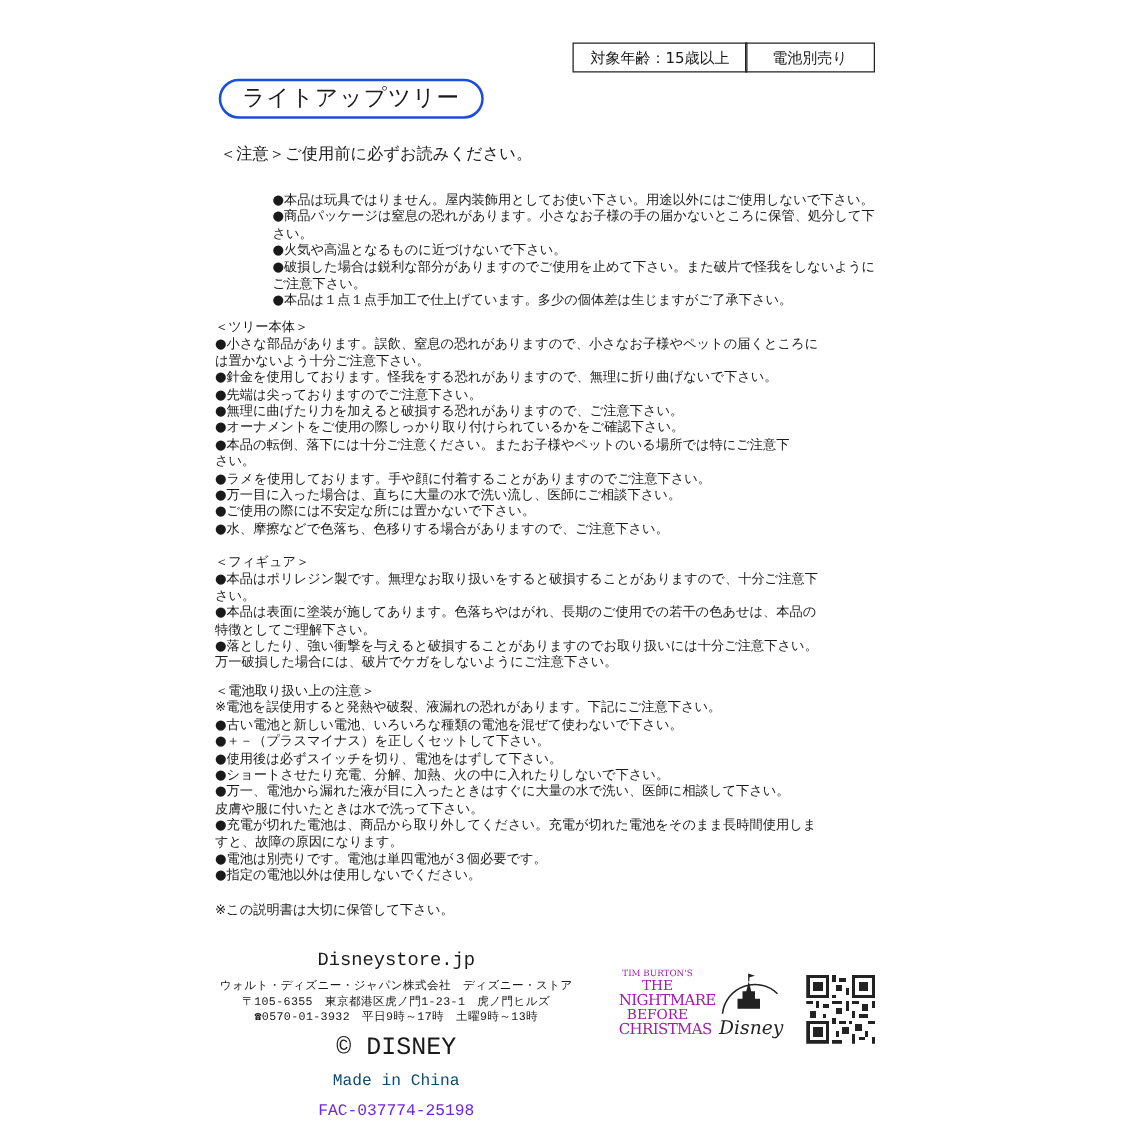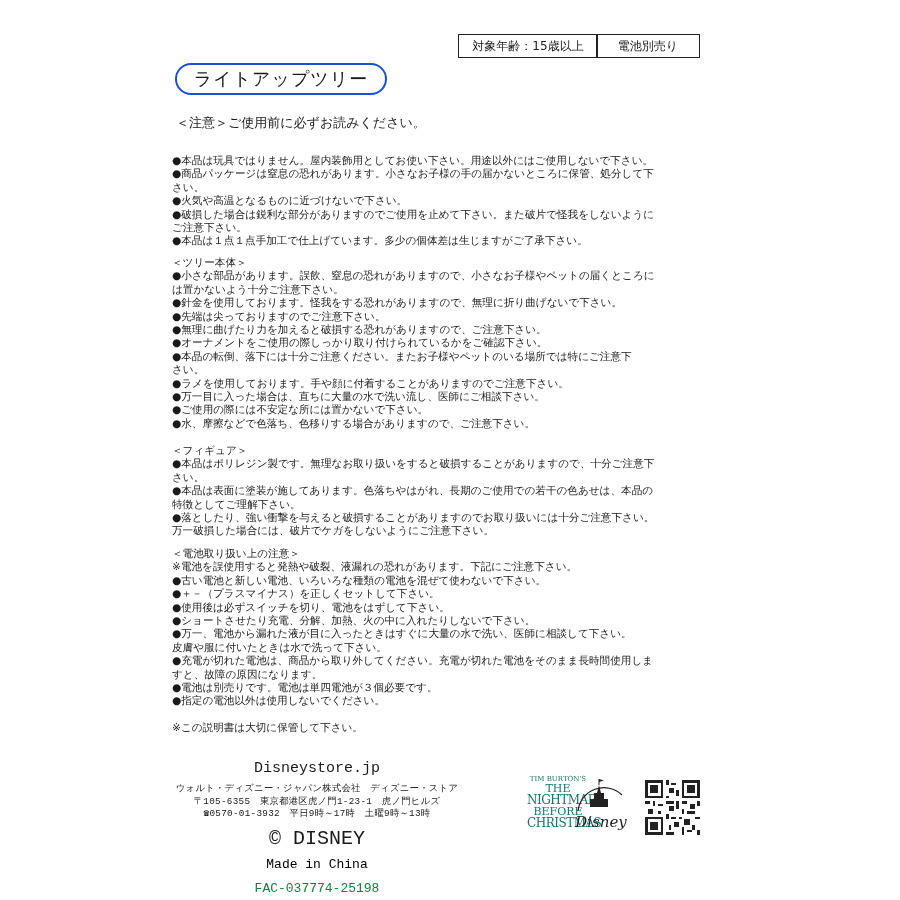--- a/index.html
+++ b/index.html
@@ -7,33 +7,33 @@
          font-family:"DejaVu Sans", sans-serif; color:#1a1a1a; }
   .box { position:absolute; border:1.5px solid #222; font-size:12px; line-height:22px; text-align:center; white-space:nowrap; }
   #age-box { left:458px; top:34px; width:138px; height:22px; }
   #battery-box { left:596px; top:34px; width:102px; height:22px; }
   #title-pill { position:absolute; left:175px; top:63px; width:208px; height:28px; border:2px solid #1d4ed8;
                 border-radius:16px; font-size:18px; line-height:28px; text-align:center; letter-spacing:1px; }
   #notice { position:absolute; left:176px; top:114px; font-size:13px; white-space:nowrap; }
   .section { position:absolute; left:172px; width:545px; font-size:10.6px; line-height:13.4px; }
   .section .line { white-space:nowrap; overflow:hidden; }
   .section .head { white-space:nowrap; }
-  #s-general { top:154px; }
+  #s-general { top:154px;margin-left:46px; }
   #s-tree { top:256px; }
   #s-figure { top:444px; }
   #s-battery { top:547px; }
   #keep-note { position:absolute; left:172px; top:721px; font-size:10.6px; white-space:nowrap; }
   #footer-left { position:absolute; left:172px; top:760px; width:290px; text-align:center;font-family:Liberation Mono, monospace; }
   #site { font-size:15px; margin-bottom:6px; }
   .addr { font-size:9.3px; line-height:12.5px; letter-spacing:0.3px; white-space:nowrap; text-align:center; }
   #copyright { font-size:20px; margin-top:6px; }
-  #made-in { font-size:13px; margin-top:7px; color:#000000; }
-  #fac { font-size:13px; margin-top:9px; color:#15803d; }
+  #made-in { font-size:13px; margin-top:7px; color:#0c4a6e; }
+  #fac { font-size:13px; margin-top:9px; color:#6d28d9; }
   #logos { position:absolute; left:495px; top:775px; width:220px; height:70px; }
-  #nbc-logo { position:absolute; left:0; top:0; width:62px; height:62px; font-family:"DejaVu Serif", serif; text-align:center; color:#0f766e;margin-left:32px; }
+  #nbc-logo { position:absolute; left:0; top:0; width:62px; height:62px; font-family:"DejaVu Serif", serif; text-align:center; color:#a21caf; }
   #nbc-logo .l1 { font-size:7px; }
   #nbc-logo .l2 { font-size:11px; line-height:11px; }
   #nbc-logo .l3 { font-size:12px; line-height:12px; letter-spacing:-0.5px; }
   #disney-logo { position:absolute; left:75px; top:2px; width:62px; height:62px; }
   #qr-code { position:absolute; left:150px; top:5px; width:55px; height:55px; }
 </style>
 </head>
 <body>
 
 <div id="age-box" class="box">対象年齢：15歳以上</div>

